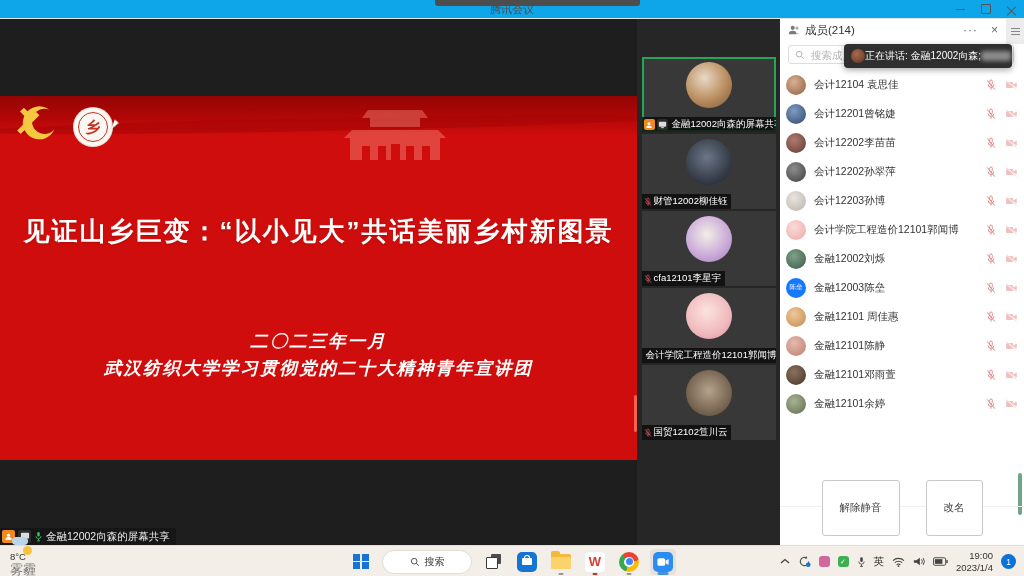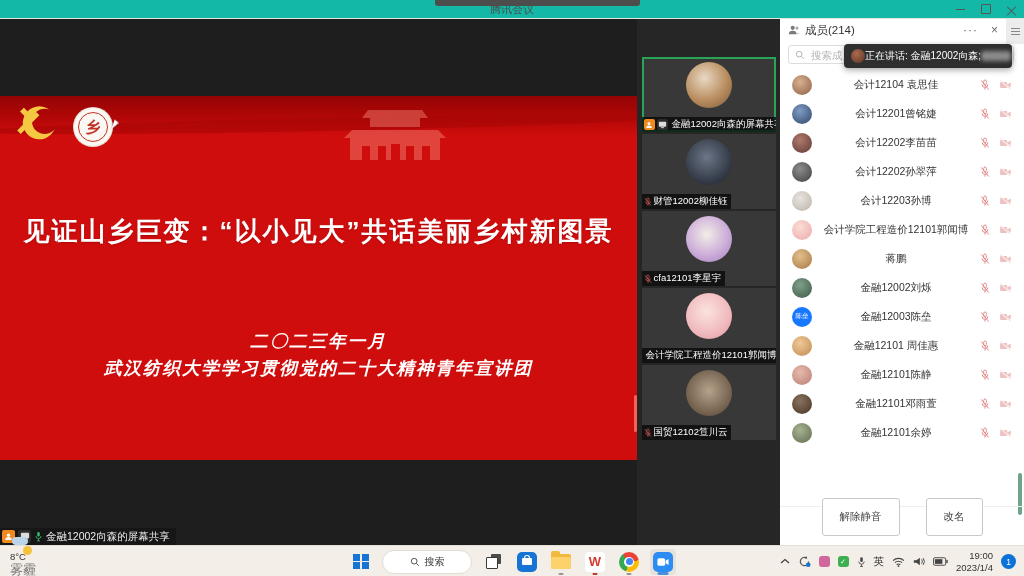--- a/index.html
+++ b/index.html
@@ -1,20 +1,20 @@
 <!DOCTYPE html>
 <html><head>
 <meta charset="utf-8">
 <style>
   html,body{margin:0;padding:0;background:#000;}
   .stage{position:relative;width:1024px;height:576px;overflow:hidden;
          font-family:"Liberation Sans","DejaVu Sans",sans-serif;
          -webkit-font-smoothing:antialiased;}
   
-  .titlebar{position:absolute;left:0;top:0;width:1024px;height:18px;background:#14b8a6;
+  .titlebar{position:absolute;left:0;top:0;width:1024px;height:18px;background:#0ea5e9;
             border-bottom:1px solid #e3e3e3;z-index:30;font-family:Liberation Mono, monospace;}
   .titlebar-title{position:absolute;left:0;right:0;top:2px;text-align:center;
                   font-size:11px;color:#4a4a4a;}
   .top-strip{position:absolute;left:435px;top:0;width:205px;height:6px;background:#4d4d4d;
              border-radius:0 0 3px 3px;z-index:31;}
   .win-controls{position:absolute;right:8px;top:0;height:18px;display:flex;align-items:center;gap:16px;z-index:32;}
   .wc-min{width:9px;height:1px;background:#555;}
   .wc-max{width:8px;height:8px;border:1px solid #555;border-radius:1px;}
   .wc-close{width:9px;height:9px;position:relative;}
   .wc-close::before,.wc-close::after{content:"";position:absolute;left:4px;top:0;width:1px;height:12px;background:#555;}
@@ -77,30 +77,30 @@
                border-radius:3px;display:flex;align-items:center;padding:0 6px;gap:4px;box-sizing:border-box;}
   .search-wrap input{border:none;outline:none;flex:1;font-size:10.5px;color:#555;min-width:0;
                      font-family:inherit;background:transparent;}
   .search-wrap input::placeholder{color:#b5b5b5;}
   .speaking-tooltip{position:absolute;left:64px;top:26px;width:168px;height:24px;background:#2f2f2f;
                     border-radius:4px;display:flex;align-items:center;padding:0 7px;box-sizing:border-box;
                     color:#fff;font-size:10px;z-index:20;box-shadow:0 2px 6px rgba(0,0,0,.35);white-space:nowrap;}
   .tt-avatar{width:14px;height:14px;border-radius:50%;background:radial-gradient(circle at 40% 35%,#a86a4e,#5e3424);flex:none;}
   .tt-blur{width:30px;height:10px;border-radius:3px;background:#8a8a8a;filter:blur(2px);flex:none;}
   .member-list{position:absolute;left:0;right:0;top:52px;height:436px;overflow:hidden;}
-  .member-row{height:29px;display:flex;align-items:center;gap:8px;padding:0 12px;box-sizing:border-box;text-align:center;}
+  .member-row{height:29px;display:flex;align-items:center;gap:8px;padding:0 6px;box-sizing:border-box;}
   .m-avatar{width:20px;height:20px;border-radius:50%;flex:none;display:flex;align-items:center;
             justify-content:center;color:#fff;font-size:6.5px;}
   .m-name{flex:1;font-size:10.5px;color:#333;white-space:nowrap;overflow:hidden;}
   .m-icons{display:flex;align-items:center;gap:9px;flex:none;}
   .panel-scroll{position:absolute;right:2px;top:455px;width:4px;height:42px;background:#6fa488;border-radius:2px;}
   .panel-sep{position:absolute;left:0;right:0;bottom:38px;height:1px;background:#efefef;}
   .panel-footer{position:absolute;left:0;right:0;bottom:9px;display:flex;justify-content:center;gap:26px;}
   .p-btn{border:1px solid #c9c9c9;border-radius:3px;background:#fff;color:#444;font-size:10.5px;
-         padding:11px 17px;font-family:inherit;}
+         padding:20px 17px;font-family:inherit;}
   
   .taskbar{position:absolute;left:0;top:545px;width:1024px;height:31px;background:#f3eee7;
            border-top:1px solid #e4dfd6;z-index:40;}
   .tb-left{position:absolute;left:10px;top:0;height:31px;display:flex;align-items:center;gap:6px;flex-direction:column;}
   .weather-icon{position:relative;width:22px;height:18px;}
   .weather-sun{position:absolute;right:2px;top:0;width:9px;height:9px;border-radius:50%;background:#f5c23c;}
   .weather-cloud{position:absolute;left:0;bottom:1px;width:16px;height:8px;border-radius:6px;background:#bcd4ea;}
   .weather-text{display:flex;flex-direction:column;line-height:1.15;}
   .weather-temp{font-size:9.5px;color:#333;}
   .weather-cond{font-size:13px;color:#777;}
@@ -433,37 +433,20 @@
       </svg>
       <svg width="13" height="10" viewBox="0 0 15 12">
         <rect x="1" y="2.5" width="8.5" height="7" rx="1.2" fill="#eec0c0"></rect>
         <path d="M9.5 5.5 L13.8 3 v6 L9.5 6.5z" fill="#eec0c0"></path>
         <line x1="1.5" y1="1" x2="13.5" y2="11" stroke="#fff" stroke-width="1.6"></line>
         <line x1="1.5" y1="1" x2="13.5" y2="11" stroke="#eec0c0" stroke-width="0.8"></line>
       </svg>
     </span>
   </div>
 
-  <div class="member-row">
-    <span class="m-avatar" style="background: radial-gradient(circle at 40% 35%, rgb(227, 192, 143), rgb(165, 118, 63));"></span>
-    <span class="m-name">蒋鹏</span>
-    <span class="m-icons">
-      <svg width="10" height="12" viewBox="0 0 12 14">
-        <rect x="4.4" y="1" width="3.2" height="6" rx="1.6" fill="none" stroke="#dd7d7d" stroke-width="1"></rect>
-        <path d="M2.6 6.4 a3.4 3.4 0 0 0 6.8 0 M6 10 v2.6" stroke="#dd7d7d" stroke-width="1.1" fill="none"></path>
-        <line x1="1.5" y1="1.5" x2="10.5" y2="12.5" stroke="#dd7d7d" stroke-width="1.1"></line>
-      </svg>
-      <svg width="13" height="10" viewBox="0 0 15 12">
-        <rect x="1" y="2.5" width="8.5" height="7" rx="1.2" fill="#eec0c0"></rect>
-        <path d="M9.5 5.5 L13.8 3 v6 L9.5 6.5z" fill="#eec0c0"></path>
-        <line x1="1.5" y1="1" x2="13.5" y2="11" stroke="#fff" stroke-width="1.6"></line>
-        <line x1="1.5" y1="1" x2="13.5" y2="11" stroke="#eec0c0" stroke-width="0.8"></line>
-      </svg>
-    </span>
-  </div>
 
 
   <div class="member-row">
     <span class="m-avatar" style="background: radial-gradient(circle at 40% 35%, rgb(127, 160, 138), rgb(60, 90, 72));"></span>
     <span class="m-name">金融12002刘烁</span>
     <span class="m-icons">
       <svg width="10" height="12" viewBox="0 0 12 14">
         <rect x="4.4" y="1" width="3.2" height="6" rx="1.6" fill="none" stroke="#dd7d7d" stroke-width="1"></rect>
         <path d="M2.6 6.4 a3.4 3.4 0 0 0 6.8 0 M6 10 v2.6" stroke="#dd7d7d" stroke-width="1.1" fill="none"></path>
         <line x1="1.5" y1="1.5" x2="10.5" y2="12.5" stroke="#dd7d7d" stroke-width="1.1"></line>

